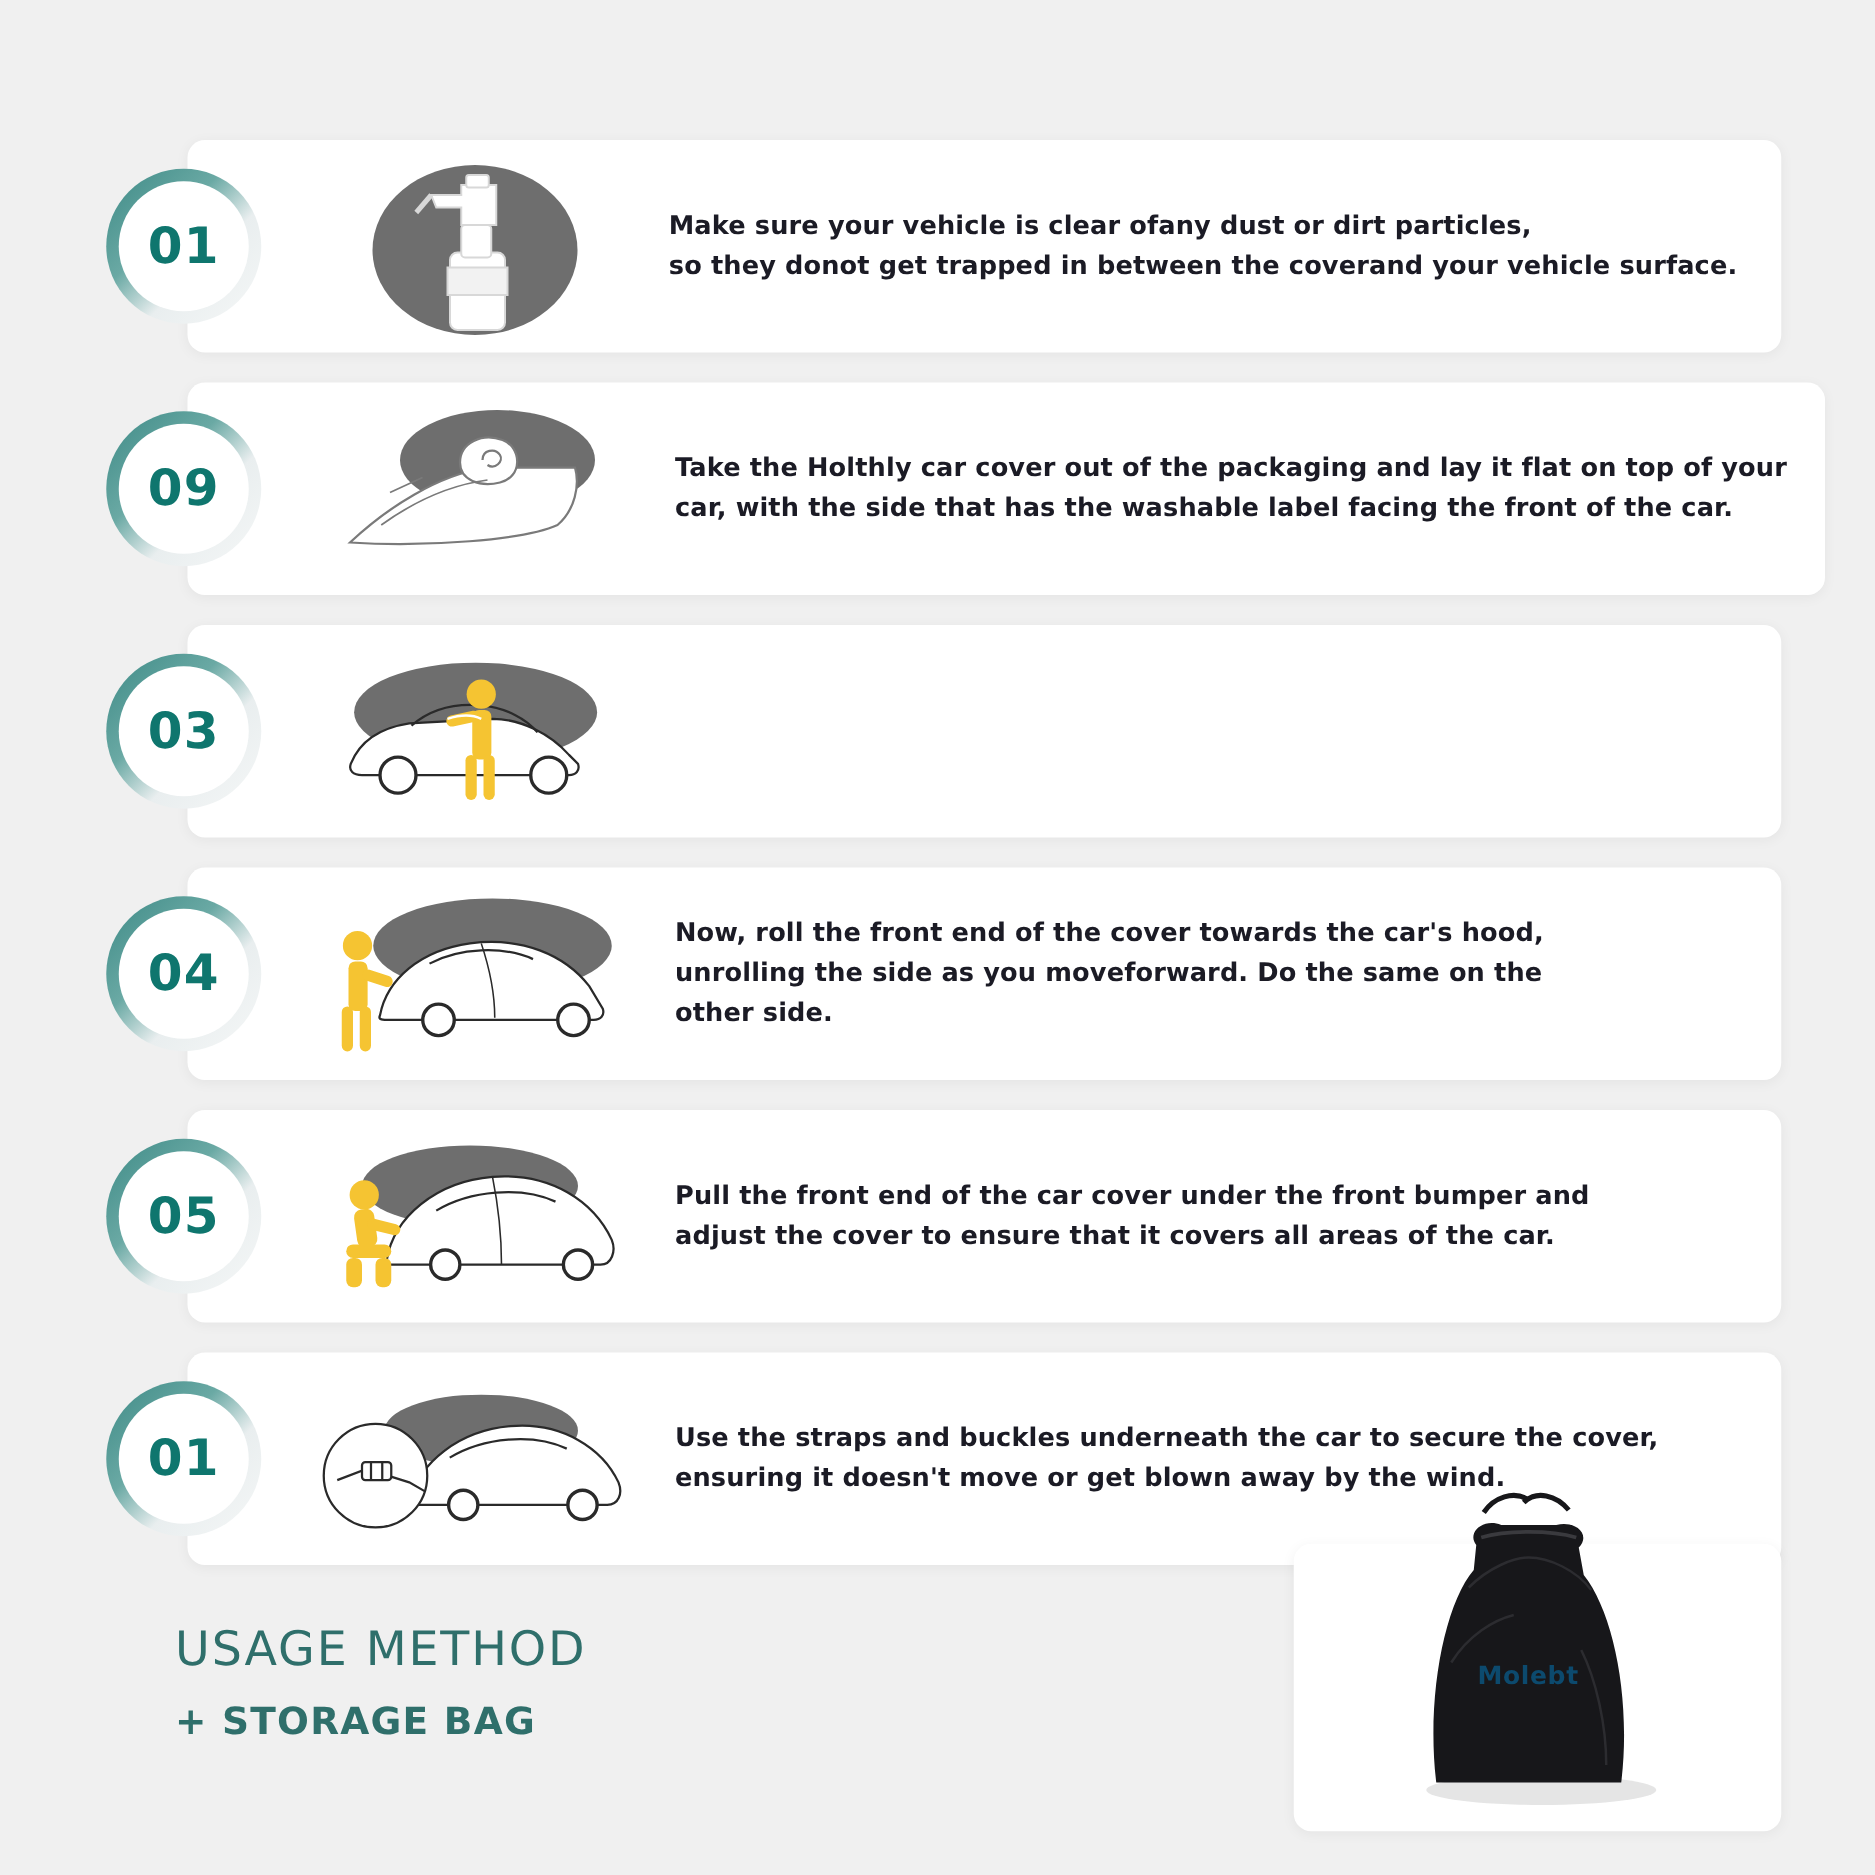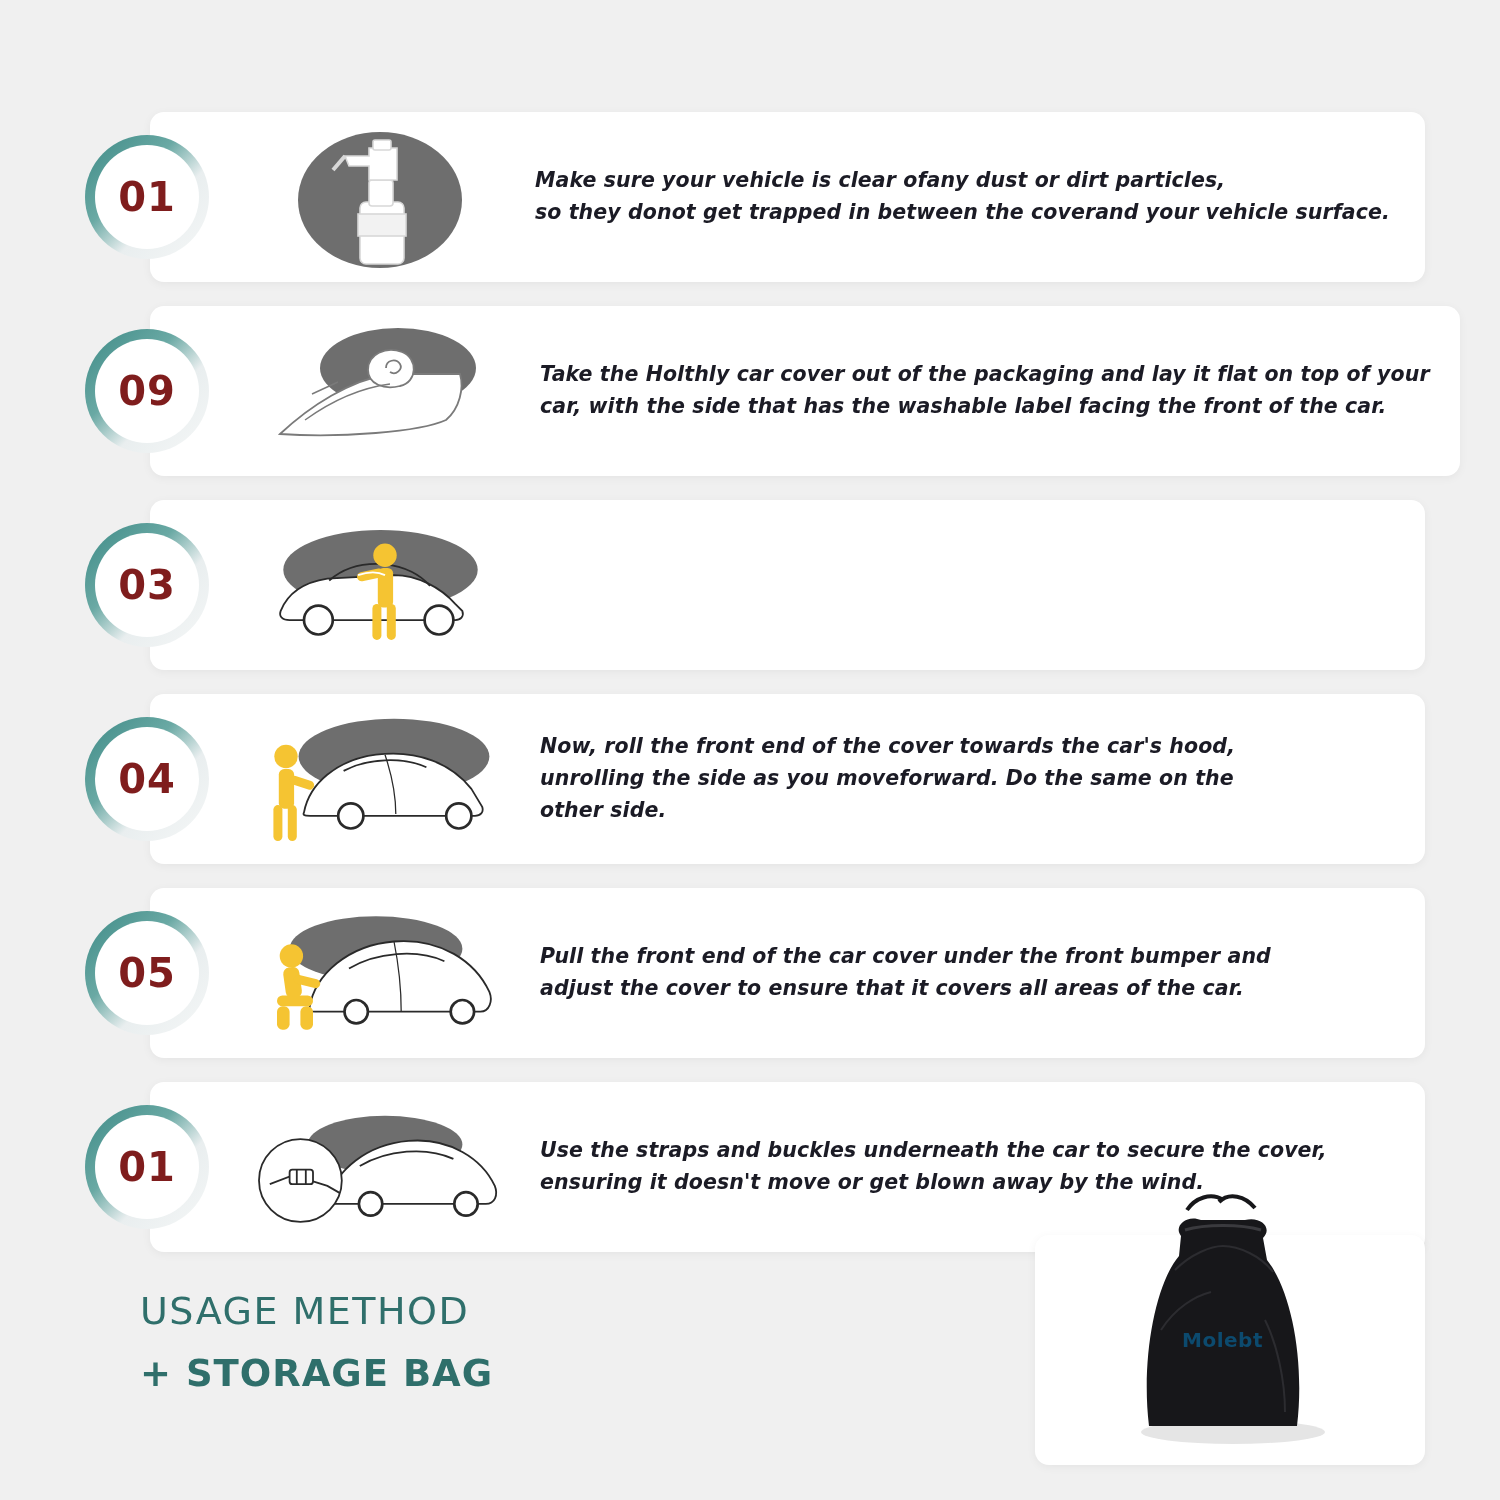--- a/index.html
+++ b/index.html
@@ -30,21 +30,20 @@
     margin-left: 65px;
     background: #ffffff;
     border-radius: 14px;
     flex: 1;
     display: flex;
     align-items: center;
     box-shadow: 0 2px 10px rgba(0,0,0,0.05);
     min-height: 170px;
     padding-left: 100px;
     padding-right: 30px;
-    font-style: italic;
   }
 
   .badge {
     position: absolute;
     left: 0;
     top: 50%;
     transform: translateY(-50%);
     width: 124px;
     height: 124px;
     border-radius: 50%;
@@ -57,21 +56,21 @@
   .badge-inner {
     width: 104px;
     height: 104px;
     border-radius: 50%;
     background: #ffffff;
     display: flex;
     align-items: center;
     justify-content: center;
     font-size: 40px;
     font-weight: bold;
-    color: #7f1d1d;
+    color: #0f766e;
     letter-spacing: 1px;
     font-family: "DejaVu Sans", sans-serif;
   }
 
   .illus {
     width: 270px;
     min-width: 270px;
     height: 150px;
     position: relative;
     margin-right: 20px;
@@ -98,21 +97,21 @@
     color: #2f6f6b;
   }
   .footer-title .main {
     font-size: 38px;
     font-weight: normal;
     letter-spacing: 1.5px;
     line-height: 1;
   }
   .footer-title .sub {
     margin-top: 22px;
-    font-size: 37px;
+    font-size: 30px;
     font-weight: bold;
     letter-spacing: 1px;
   }
 
   .bag-card {
     position: absolute;
     right: 75px;
     bottom: 35px;
     width: 390px;
     height: 230px;

